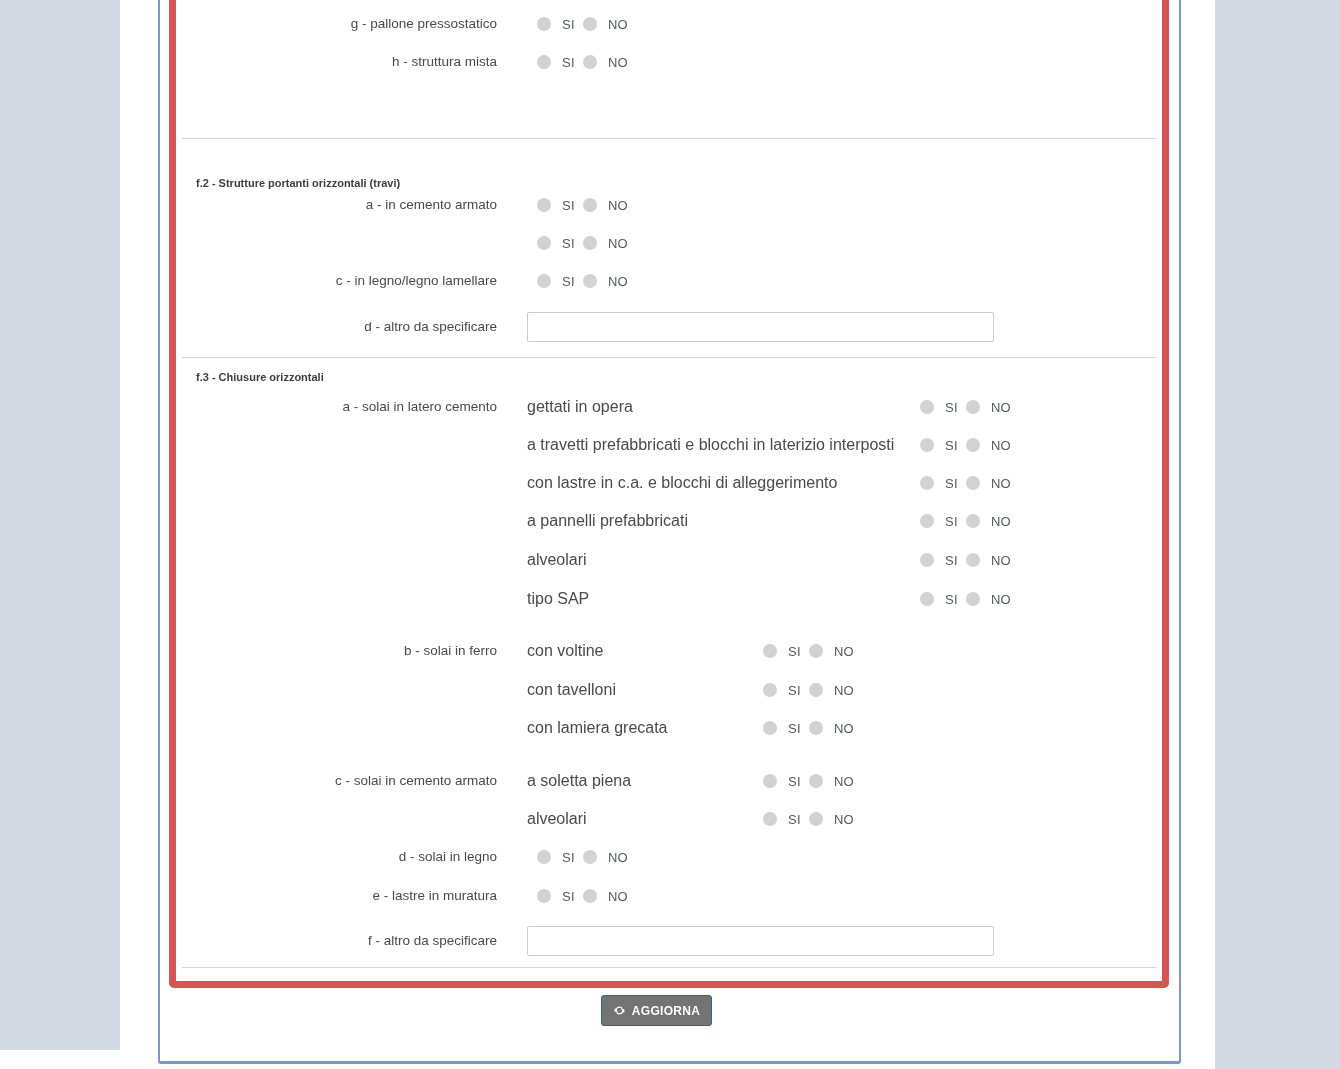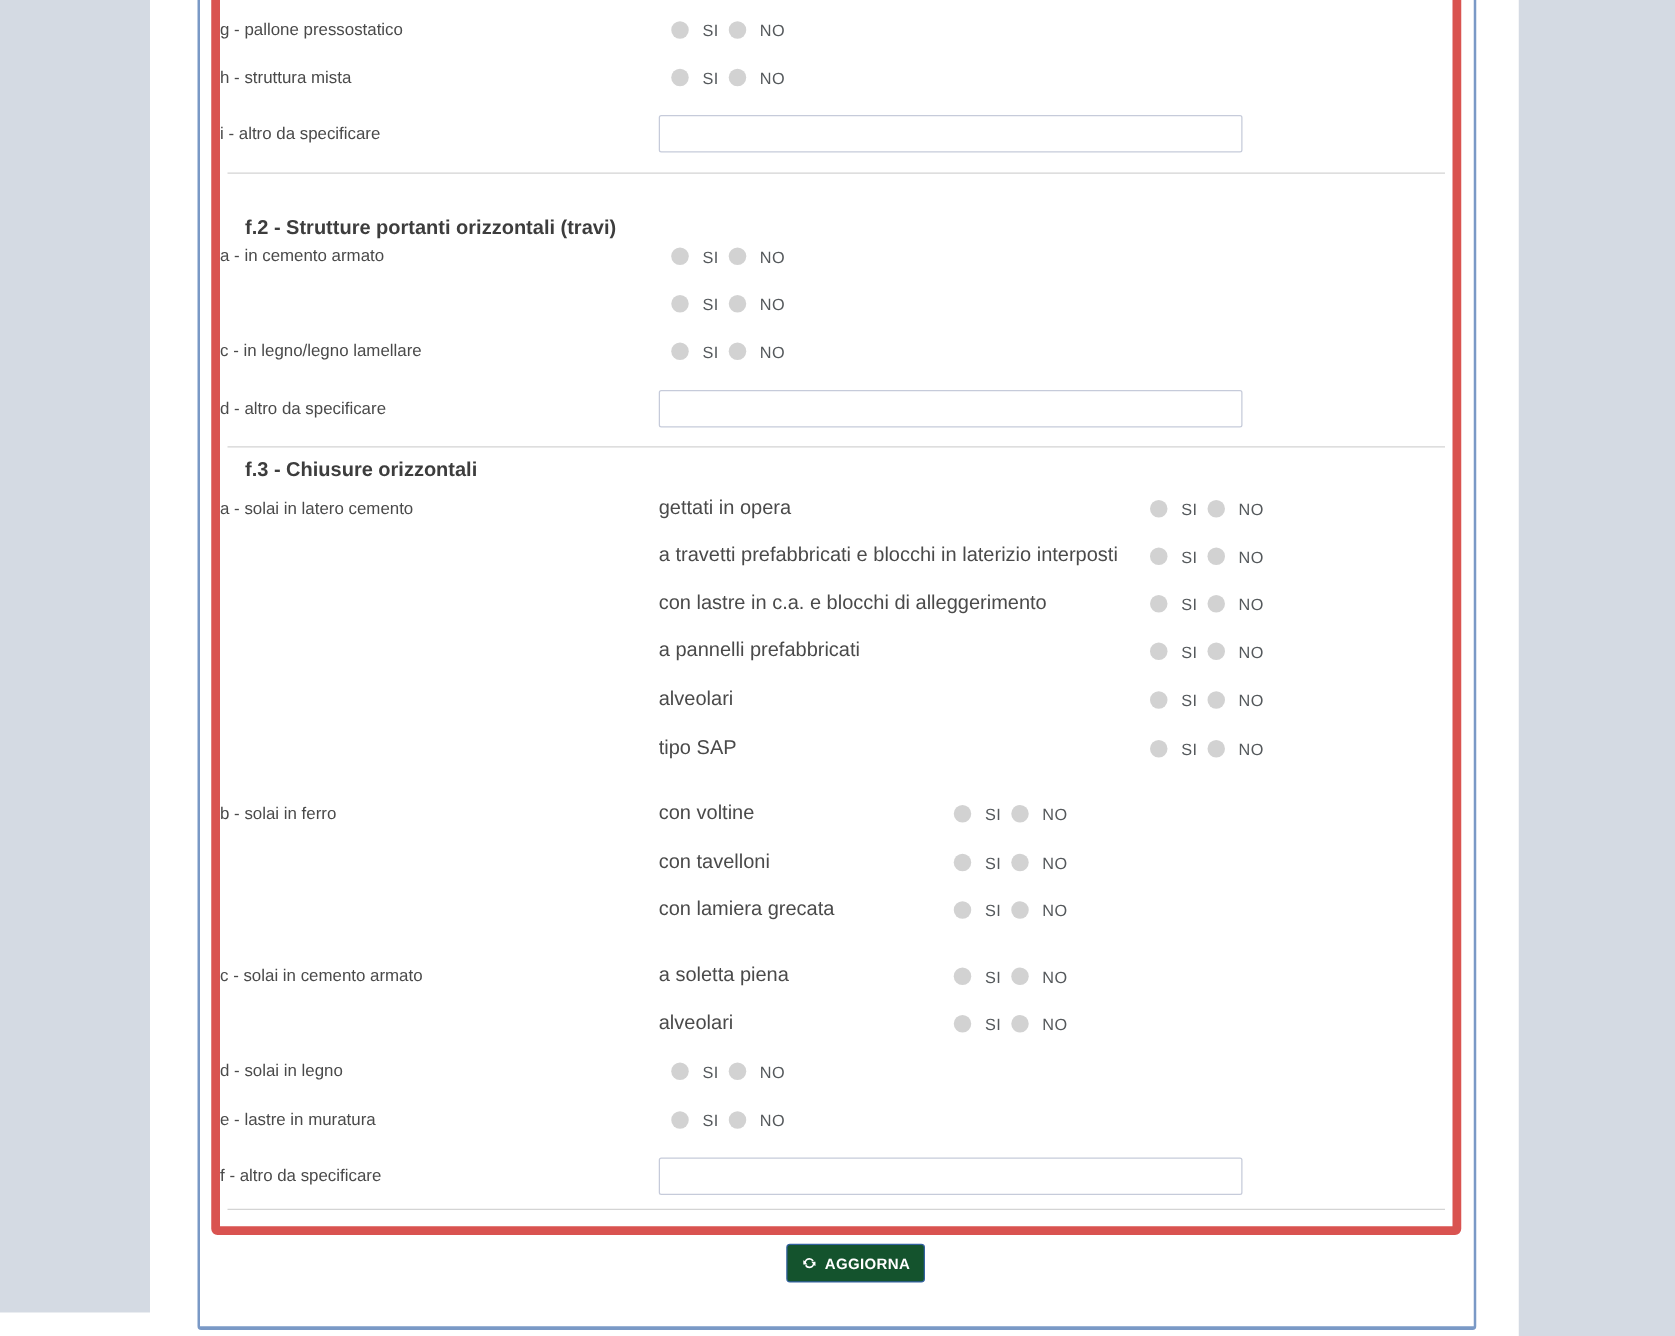--- a/index.html
+++ b/index.html
@@ -30,21 +30,21 @@
     background:#fff;
     border:7px solid #d95350;
     border-radius:5px;
   }
   
   #form-content { left:176px; top:0; width:986px; height:981px; }
 
   .row { position:absolute; left:0; width:100%; height:38px; }
   .lbl {
     position:absolute; left:0; top:0; width:321px; height:38px;
-    line-height:38px; 
+    line-height:38px; text-align:right;
     font-size:13.5px; color:#4a4a4a; white-space:nowrap;
   }
   .sub {
     position:absolute; left:351px; top:0; height:38px; line-height:38px;
     font-size:16px; color:#4a4a4a; white-space:nowrap;
   }
   .radios {
     position:absolute; top:0; height:38px;
     display:flex; align-items:center;
   }
@@ -57,34 +57,34 @@
     font-size:13px; color:#55595c; margin-right:8px;
     letter-spacing:0.3px;
   }
   .txt {
     position:absolute; left:351px; top:4px; width:467px; height:30px;
     border:1px solid #c6cbda; border-radius:2px; background:#fff;
     font-size:13.5px; color:#4a4a4a; padding:0 8px; outline:none;
   }
   .sec-header {
     position:absolute; left:20px; height:30px; line-height:30px;
-    font-size:16px; font-weight:bold; color:#3d3d3d; white-space:nowrap;
+    font-size:11px; font-weight:bold; color:#3d3d3d; white-space:nowrap;
   }
   .divider {
     position:absolute; left:6px; width:974px; height:1px;
     background:#d4d4d4;
   }
 
   
   #submit-btn {
     left:601px; top:995px; width:111px; height:31px;
-    background:#14532d; border:1px solid #33619f; border-radius:3px;
+    background:#737373; border:1px solid #33619f; border-radius:3px;
     color:#fff; font-size:12px; font-weight:bold; letter-spacing:0.3px;
     display:flex; align-items:center; justify-content:center; gap:6px;
-    cursor:pointer; font-family:"Liberation Sans", sans-serif;margin-left:28px;
+    cursor:pointer; font-family:"Liberation Sans", sans-serif;
   }
   #submit-btn svg { display:block; }
 </style>
 </head>
 <body>
 
 <div class="abs" id="gray-bg"></div>
 <div class="abs" id="white-col"></div>
 <div class="abs" id="gray-cut"></div>
 <div class="abs" id="panel"></div>
@@ -101,24 +101,20 @@
       </span>
     </div>
     <div class="row" style="top: 43px;">
       <div class="lbl">h - struttura mista</div>
       <span class="radios" style="left: 361px;">
         <span class="rb"></span>
         <span class="rlbl">SI</span>
         <span class="rb"></span>
         <span class="rlbl">NO</span>
       </span>
-    </div>
-    <div class="row" style="top: 88px;">
-      <div class="lbl">i - altro da specificare</div>
-      <input class="txt" type="text" style="">
     </div>
     <div class="divider" style="top: 138px;"></div>
     <div class="sec-header" style="top: 168px;">f.2 - Strutture portanti orizzontali (travi)</div>
     <div class="row" style="top: 186px;">
       <div class="lbl">a - in cemento armato</div>
       <span class="radios" style="left: 361px;">
         <span class="rb"></span>
         <span class="rlbl">SI</span>
         <span class="rb"></span>
         <span class="rlbl">NO</span>

